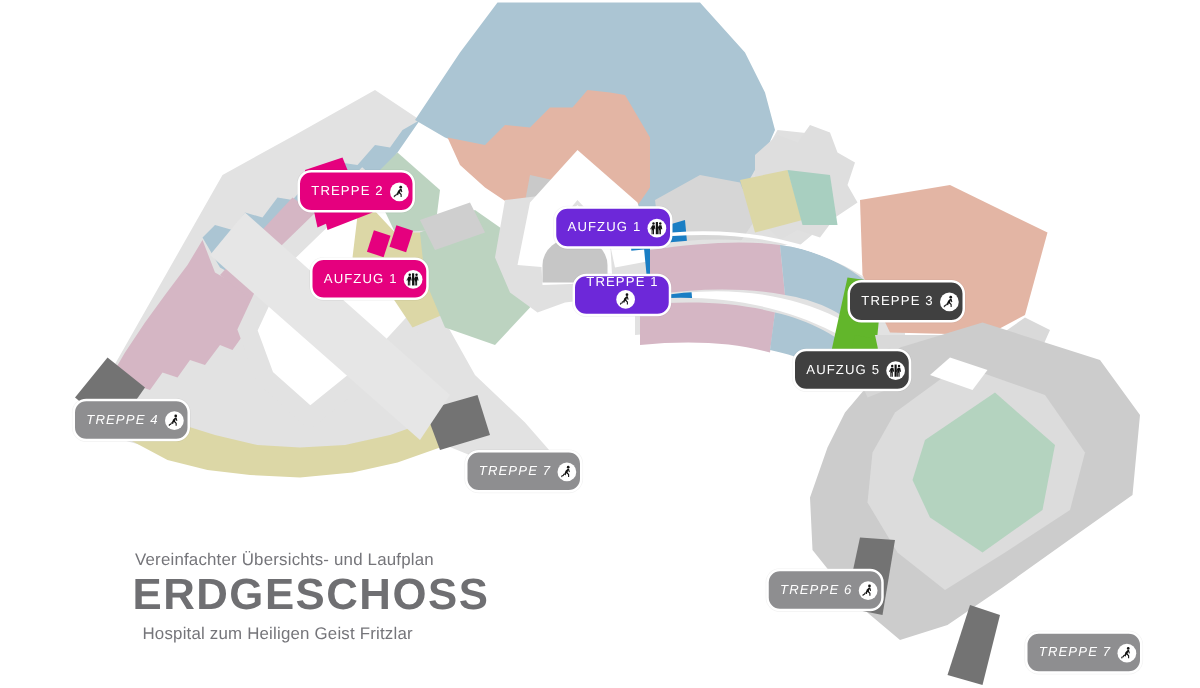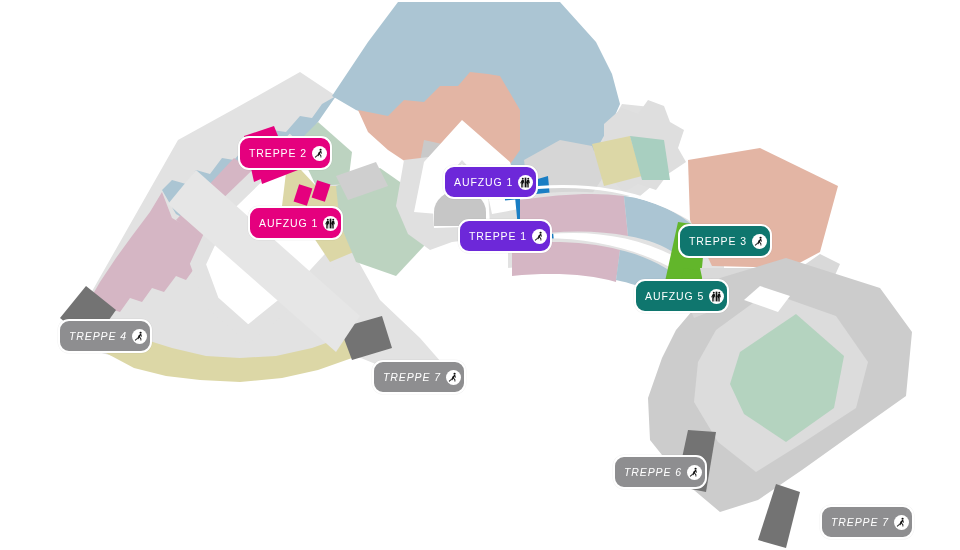--- a/index.html
+++ b/index.html
@@ -69,21 +69,21 @@
     background:#ffffff;
     display:flex;
     align-items:center;
     justify-content:center;
     flex:0 0 auto;
   }
   .badge .b-icon svg{display:block;}
   .badge.c-gray   {background:#8e8e90;font-style:italic;}
   .badge.c-pink   {background:#e5007e;}
   .badge.c-blue   {background:#6d28d9;}
-  .badge.c-green  {background:#0f766e;}
+  .badge.c-green  {background:#404040;}
 </style>
 </head>
 <body>
 
 <div id="stage">
 
   <svg id="map" viewBox="0 0 960 550" xmlns="http://www.w3.org/2000/svg">
 
     <g>
 
@@ -250,21 +250,21 @@
           <rect x="10.4" y="3" width="3.2" height="18"></rect>
           <circle cx="7" cy="5.2" r="1.8"></circle>
           <path d="M5.2 7.6 h3.6 l1.1 6 h-1.6 l-.5-3 v10.4 h-1.5 v-6 h-.6 v6 h-1.5 V10.6 l-.5 3 H2 Z"></path>
           <circle cx="17" cy="5.2" r="1.8"></circle>
           <path d="M15.2 7.6 h3.6 l1.2 6 h-1.6 l-.5-3 v10.4 h-1.5 v-6 h-.6 v6 h-1.5 V10.6 l-.5 3 H12 Z"></path>
         </g>
       </svg>
     </span>
   </div>
 
-  <div class="badge c-blue" style="left:458px;top:219px;">
+  <div class="badge c-blue" style="left:458px;top:219px;flex-direction:column;">
     <span class="b-label">TREPPE 1</span>
     <span class="b-icon">
       <svg width="13" height="13" viewBox="0 0 24 24">
         <circle cx="12" cy="12" r="12" fill="#ffffff"></circle>
         <g fill="#111111">
           <circle cx="14" cy="5" r="2"></circle>
           <path d="M13.2 7.5 L15.2 7.5 L16.4 12 L15 12.4 L14 9.6 L13 13 L15.4 15.6 L15.4 19.5 L13.8 19.5 L13.8 16.4 L11 13.6 L10.2 17 L8.6 16.6 L9.8 10.6 Z"></path>
           <path d="M4.5 19.8 L4.5 17.6 L7 17.6 L7 15.4 L9.5 15.4 L9.5 13.2 L12 13.2" stroke="#111111" stroke-width="1.4" fill="none"></path>
         </g>
       </svg>
@@ -350,14 +350,19 @@
         <circle cx="12" cy="12" r="12" fill="#ffffff"></circle>
         <g fill="#111111">
           <circle cx="14" cy="5" r="2"></circle>
           <path d="M13.2 7.5 L15.2 7.5 L16.4 12 L15 12.4 L14 9.6 L13 13 L15.4 15.6 L15.4 19.5 L13.8 19.5 L13.8 16.4 L11 13.6 L10.2 17 L8.6 16.6 L9.8 10.6 Z"></path>
           <path d="M4.5 19.8 L4.5 17.6 L7 17.6 L7 15.4 L9.5 15.4 L9.5 13.2 L12 13.2" stroke="#111111" stroke-width="1.4" fill="none"></path>
         </g>
       </svg>
     </span>
   </div>
 
+  <div id="caption">
+    <div class="sub-top">Vereinfachter Übersichts- und Laufplan</div>
+    <div class="main-title">ERDGESCHOSS</div>
+    <div class="sub-bottom">Hospital zum Heiligen Geist Fritzlar</div>
+  </div>
 
 </div>
 
 </body></html>

